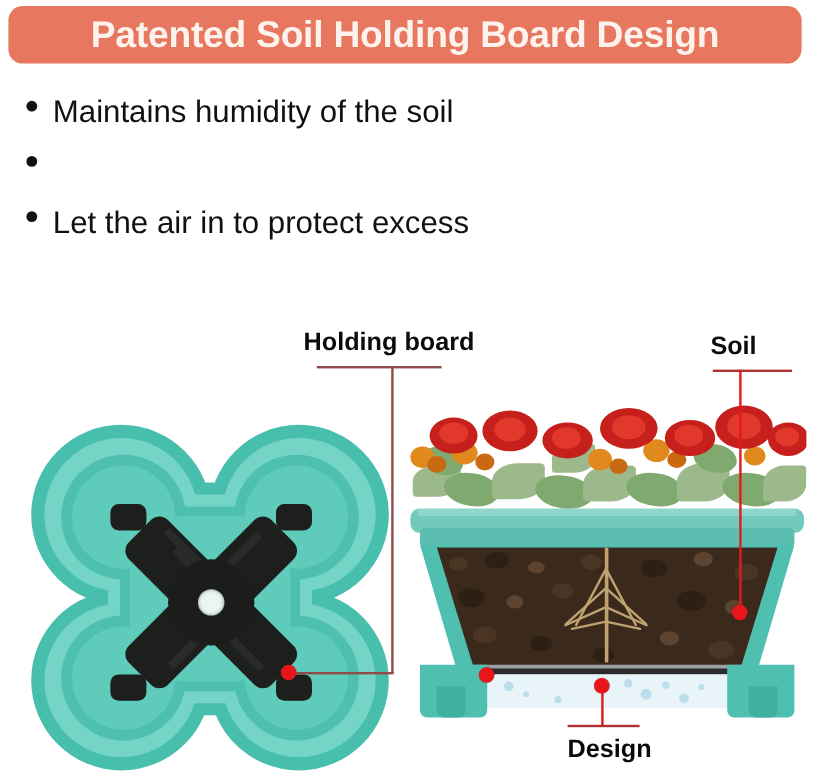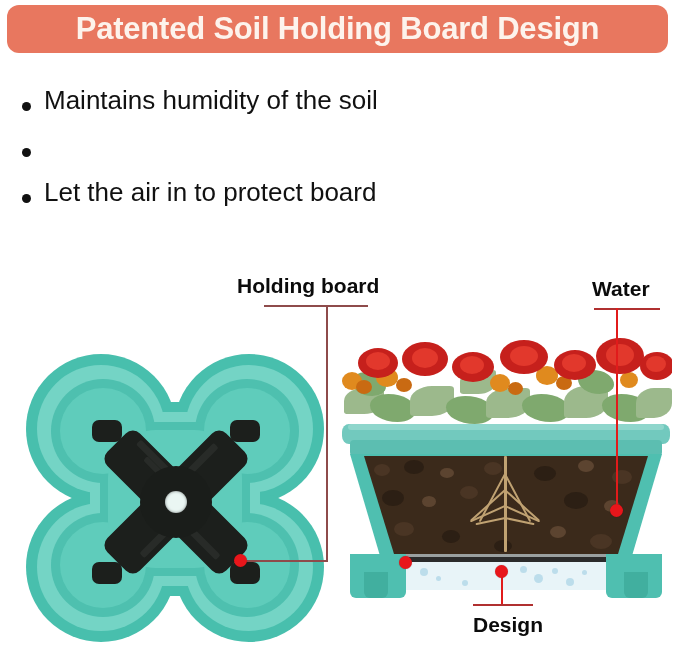--- a/index.html
+++ b/index.html
@@ -19,36 +19,36 @@
     display:flex;align-items:center;justify-content:center;
   }
   .banner-text{
     color:#FDF3EC;font-size:31px;font-weight:bold;
     letter-spacing:-0.2px;white-space:nowrap;
     font-family:"Liberation Sans", sans-serif;
   }
 
   
   .bullets{position:absolute;left:22px;top:70px;width:620px;}
-  .bullet-row{display:flex;align-items:flex-end;height:46px;}
+  .bullet-row{display:flex;align-items:center;height:46px;}
   .bullet-dot{
     width:9px;height:9px;border-radius:50%;background:#111;
     margin-right:13px;flex:0 0 auto;position:relative;top:-5px;
   }
   .bullet-text{
     font-size:26px;color:#111;white-space:nowrap;
     font-family:"Liberation Sans", sans-serif;
   }
 
   
   .anno-label{
     position:absolute;font-size:21px;font-weight:bold;color:#0b0b0b;
     white-space:nowrap;font-family:"Liberation Sans", sans-serif;
   }
-  .lbl-holding{left:237px;top:274px;}
+  .lbl-holding{left:253px;top:274px;}
   .lbl-soil{left:592px;top:277px;}
   .lbl-water{left:473px;top:613px;}
 
   
   .lead{position:absolute;background:#8E4B4B;}
   .lead-red{position:absolute;background:#E11B1B;}
   .dot{
     position:absolute;width:13px;height:13px;border-radius:50%;
     background:#E8161B;box-shadow:0 0 1px rgba(0,0,0,.35);
   }
@@ -211,21 +211,21 @@
   <div class="bullets">
     <div class="bullet-row">
       <span class="bullet-dot"></span>
       <span class="bullet-text">Maintains humidity of the soil</span>
     </div>
     <div class="bullet-row">
       <span class="bullet-dot"></span>
     </div>
     <div class="bullet-row">
       <span class="bullet-dot"></span>
-      <span class="bullet-text">Let the air in to protect board</span>
+      <span class="bullet-text">Let the air in to protect excess</span>
     </div>
   </div>
 
   <div class="planter-top">
 
     <div class="body-outer">
       <div class="lobe lobe-tl"></div>
         <div class="lobe lobe-tr"></div>
       <div class="lobe lobe-bl"></div>
         <div class="lobe lobe-br"></div>
@@ -376,16 +376,16 @@
 
   <div class="lead soil-tbar"></div>
   <div class="lead-red soil-vert"></div>
   <div class="dot dot-soil"></div>
 
   <div class="lead-red wt-vert"></div>
   <div class="lead wt-tbar"></div>
   <div class="dot dot-water"></div>
 
   <div class="anno-label lbl-holding">Holding board</div>
-  <div class="anno-label lbl-soil">Water</div>
+  <div class="anno-label lbl-soil">Soil</div>
   <div class="anno-label lbl-water">Design</div>
 
 </div>
 
 </body></html>

